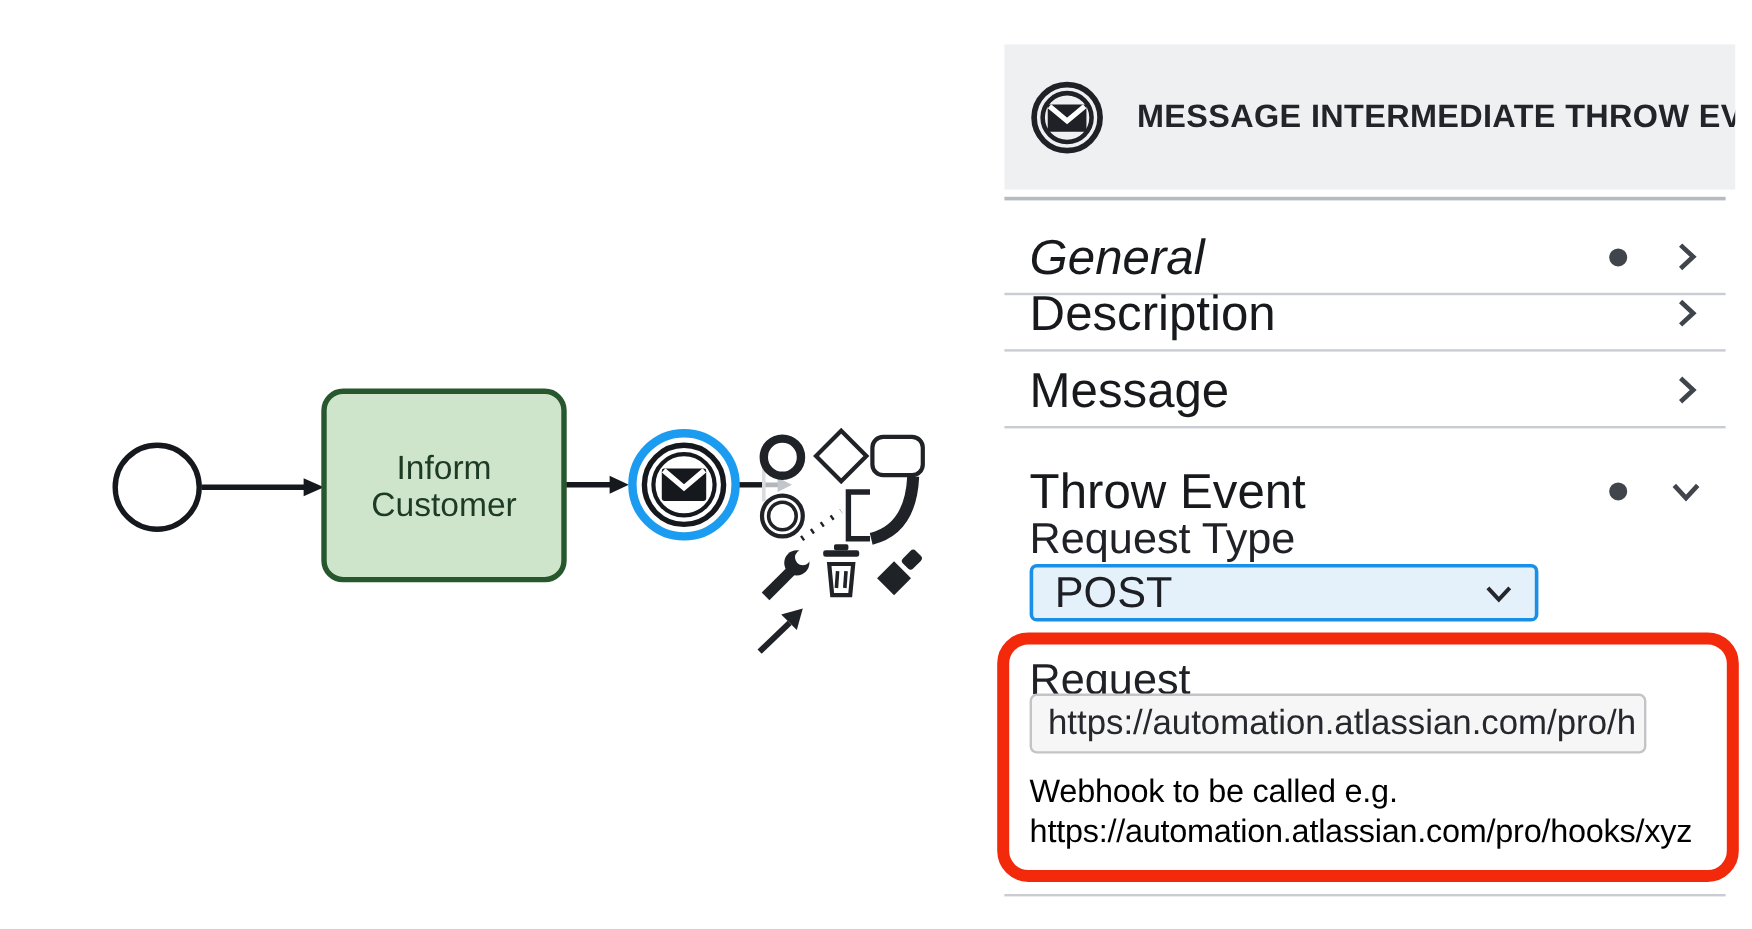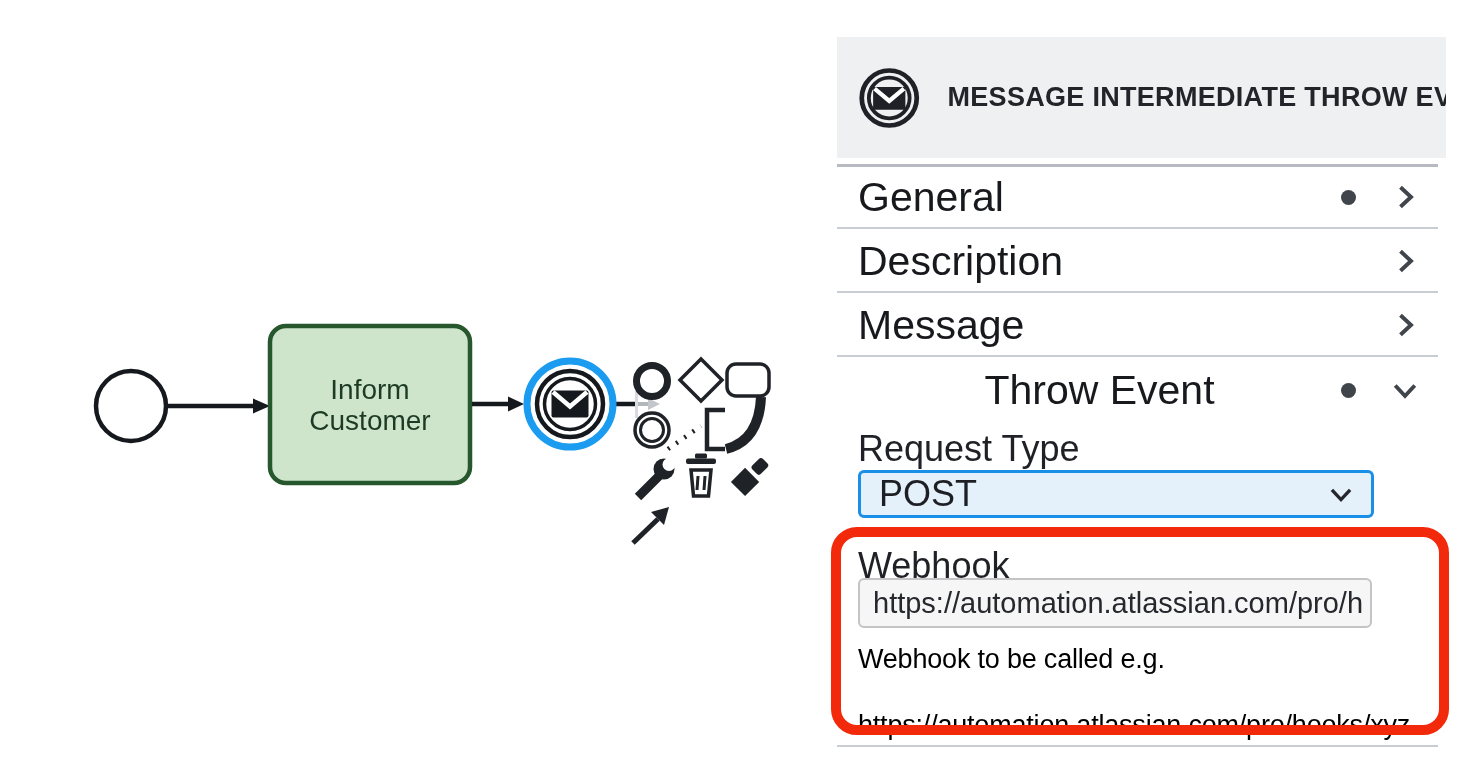--- a/index.html
+++ b/index.html
@@ -11,21 +11,21 @@
                 display:flex;align-items:center;padding-left:20px;box-sizing:border-box;}
   .panel-title{font-size:27px;font-weight:bold;letter-spacing:.3px;color:#222429;margin-left:26px;
                white-space:nowrap;overflow:hidden;}
   .hdr-divider{position:absolute;top:164px;left:0;width:601px;height:3px;background:#b7bac1;}
   .section-row{position:absolute;left:0;width:601px;height:62px;display:flex;align-items:center;
                padding:0 18px 0 21px;box-sizing:border-box;border-bottom:2px solid #c9ccd2;cursor:pointer;}
   .section-label{flex:1;font-size:41px;color:#17191d;}
   .dot{width:15px;height:15px;border-radius:50%;background:#40444b;margin-right:34px;}
   .chev{flex:none;}
   .field-label{position:absolute;left:21px;font-size:36px;color:#1f2126;}
-  .select{position:absolute;top:470px;left:21px;width:516px;height:48px;background:#e4f1fb;
+  .select{position:absolute;top:470px;left:21px;width:424px;height:48px;background:#e4f1fb;
           border:3px solid #1a8fe8;border-radius:6px;display:flex;align-items:center;
           padding:0 16px 0 18px;box-sizing:border-box;cursor:pointer;}
   .select-value{flex:1;font-size:36px;color:#1d1f24;}
   .red-box{position:absolute;top:527px;left:-6px;width:618px;height:208px;border:10px solid #f3290c;
            border-radius:26px;box-sizing:border-box;pointer-events:none;z-index:5;}
   .webhook-input{position:absolute;top:578px;left:21px;width:514px;height:50px;background:#f6f6f7;
                  border:2px solid #c4c4c7;border-radius:6px;box-sizing:border-box;
                  font-family:"Liberation Sans",sans-serif;font-size:29px;color:#26282d;
                  padding:0 6px 0 13px;overflow:hidden;}
   .help{position:absolute;left:21px;font-size:27px;letter-spacing:-0.2px;color:#000000;white-space:nowrap;}
@@ -115,60 +115,60 @@
       <svg width="68" height="68" viewBox="0 0 68 68">
         <circle cx="34" cy="34" r="29" fill="none" stroke="#1f2126" stroke-width="5"></circle>
         <circle cx="34" cy="34" r="21.5" fill="none" stroke="#1f2126" stroke-width="4"></circle>
         <rect x="17" y="22.5" width="34" height="24" rx="1.5" fill="#1f2126"></rect>
         <polyline points="18.5,24 34,37 49.5,24" fill="none" stroke="#ffffff" stroke-width="4.5"></polyline>
       </svg>
       <div class="panel-title">MESSAGE INTERMEDIATE THROW EV...</div>
     </div>
     <div class="hdr-divider"></div>
 
-    <div class="section-row" style="top:167px;">
+    <div class="section-row" style="top:184px;font-style:italic;">
       <span class="section-label">General</span>
       <span class="dot"></span>
       <svg class="chev" width="30" height="30" viewBox="0 0 20 20">
         <polyline points="7,3.5 14,10 7,16.5" fill="none" stroke="#40444b" stroke-width="2.6"></polyline>
       </svg>
     </div>
     <div class="section-row" style="top:231px;">
       <span class="section-label">Description</span>
       <svg class="chev" width="30" height="30" viewBox="0 0 20 20">
         <polyline points="7,3.5 14,10 7,16.5" fill="none" stroke="#40444b" stroke-width="2.6"></polyline>
       </svg>
     </div>
     <div class="section-row" style="top:295px;">
       <span class="section-label">Message</span>
       <svg class="chev" width="30" height="30" viewBox="0 0 20 20">
         <polyline points="7,3.5 14,10 7,16.5" fill="none" stroke="#40444b" stroke-width="2.6"></polyline>
       </svg>
     </div>
-    <div class="section-row" style="top:359px;border-bottom:none;text-align:center;">
+    <div class="section-row" style="top:378px;border-bottom:none;">
       <span class="section-label">Throw Event</span>
       <span class="dot"></span>
       <svg class="chev" width="30" height="30" viewBox="0 0 20 20">
         <polyline points="3.5,7 10,14 16.5,7" fill="none" stroke="#40444b" stroke-width="2.6"></polyline>
       </svg>
     </div>
 
     <div class="field-label" style="top:428px;">Request Type</div>
 
     <div class="select">
       <span class="select-value">POST</span>
       <svg width="28" height="28" viewBox="0 0 20 20">
         <polyline points="3.5,7 10,14 16.5,7" fill="none" stroke="#25272c" stroke-width="2.4"></polyline>
       </svg>
     </div>
 
     <div class="red-box"></div>
 
-    <div class="field-label" style="top:545px;">Webhook</div>
+    <div class="field-label" style="top:545px;">Request</div>
 
     <input class="webhook-input" type="text" value="https://automation.atlassian.com/pro/ho" style="">
 
     <div class="help" style="top:644px;">Webhook to be called e.g.</div>
-    <div class="help" style="top:678px;margin-top:32px;">https://automation.atlassian.com/pro/hooks/xyz</div>
+    <div class="help" style="top:678px;">https://automation.atlassian.com/pro/hooks/xyz</div>
 
     <div class="bottom-divider"></div>
   </div>
 </div>
 
 </body></html>

